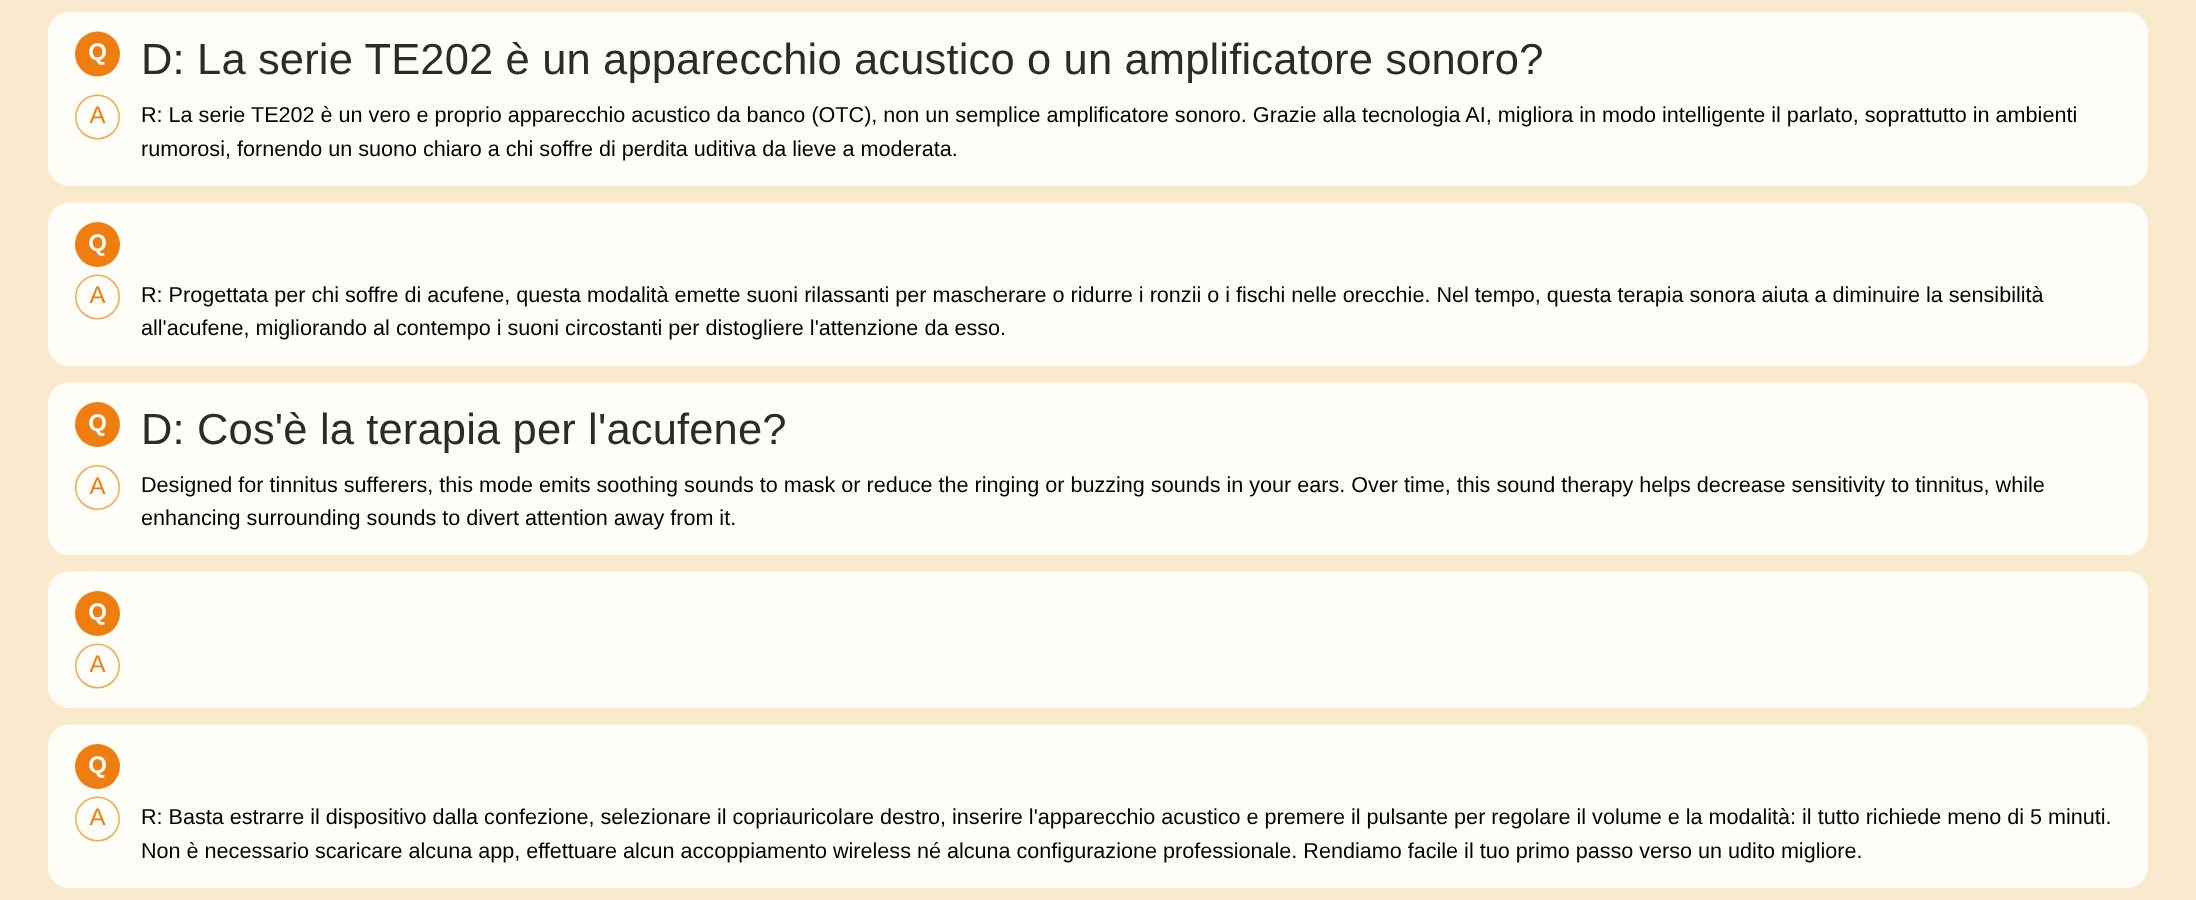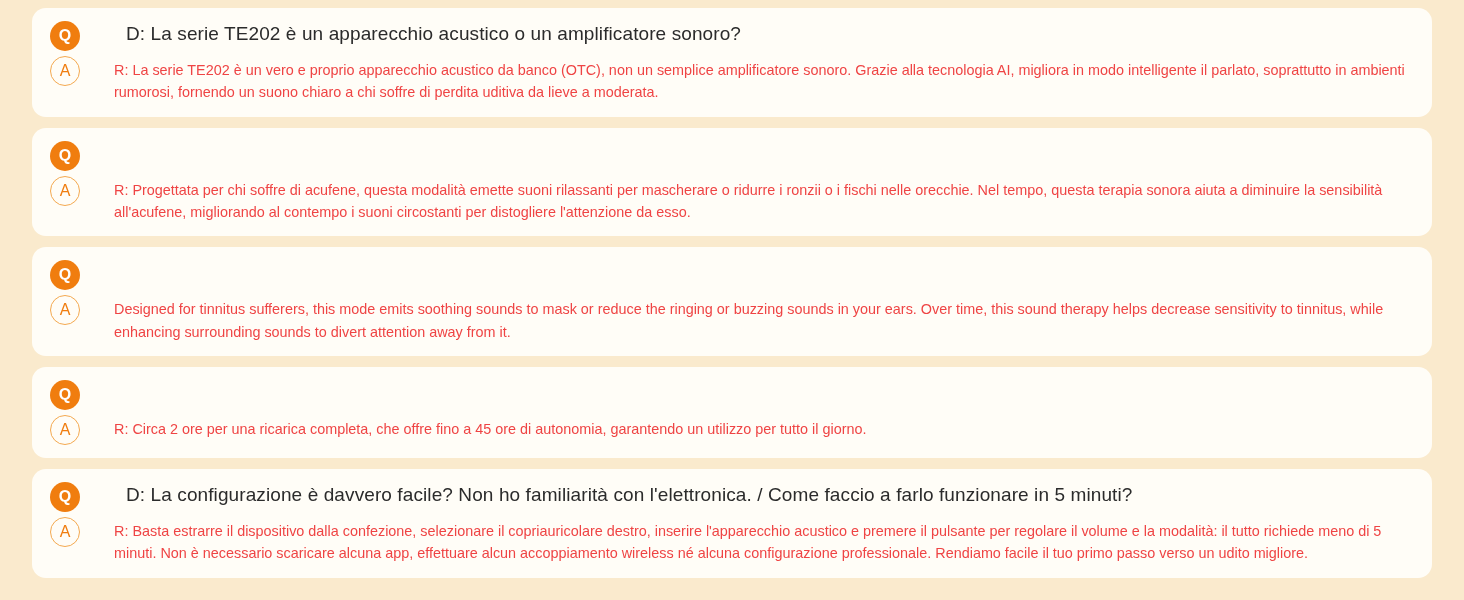--- a/index.html
+++ b/index.html
@@ -50,34 +50,32 @@
     background: #f07d0f;
     color: #ffffff;
   }
   .badge-a {
     background: #fffdf7;
     color: #f07d0f;
     border: 1.5px solid #f4a950;
     font-weight: normal;
   }
   .q-text {
-    font-size: 19px;
+    font-size: 29px;
     color: #2b2b2b;
     line-height: 1.25;
     letter-spacing: 0.1px;
     padding-top: 3px;
-    margin-left: 32px;
   }
   .a-text {
     font-size: 14.4px;
-    color: #ef4444;
+    color: #000000;
     line-height: 1.55;
     padding-top: 5px;
     max-width: 1330px;
-    margin-left: 20px;
   }
   .a-row { margin-top: 1px; }
 </style>
 </head>
 <body>
 
 <div id="faq-list">
 
   <div class="faq-card">
     <div class="row">
@@ -96,41 +94,40 @@
     </div>
     <div class="row a-row">
       <div class="badge badge-a">A</div>
       <div class="a-text">R: Progettata per chi soffre di acufene, questa modalità emette suoni rilassanti per mascherare o ridurre i ronzii o i fischi nelle orecchie. Nel tempo, questa terapia sonora aiuta a diminuire la sensibilità all'acufene, migliorando al contempo i suoni circostanti per distogliere l'attenzione da esso.</div>
     </div>
   </div>
 
   <div class="faq-card">
     <div class="row">
       <div class="badge badge-q">Q</div>
+      <div class="q-text">D: Cos'è la terapia per l'acufene?</div>
     </div>
     <div class="row a-row">
       <div class="badge badge-a">A</div>
       <div class="a-text">Designed for tinnitus sufferers, this mode emits soothing sounds to mask or reduce the ringing or buzzing sounds in your ears. Over time, this sound therapy helps decrease sensitivity to tinnitus, while enhancing surrounding sounds to divert attention away from it.</div>
     </div>
   </div>
 
   <div class="faq-card">
     <div class="row">
       <div class="badge badge-q">Q</div>
     </div>
     <div class="row a-row">
       <div class="badge badge-a">A</div>
-      <div class="a-text">R: Circa 2 ore per una ricarica completa, che offre fino a 45 ore di autonomia, garantendo un utilizzo per tutto il giorno.</div>
     </div>
   </div>
 
   <div class="faq-card">
     <div class="row">
       <div class="badge badge-q">Q</div>
-      <div class="q-text">D: La configurazione è davvero facile? Non ho familiarità con l'elettronica. / Come faccio a farlo funzionare in 5 minuti?</div>
     </div>
     <div class="row a-row">
       <div class="badge badge-a">A</div>
       <div class="a-text">R: Basta estrarre il dispositivo dalla confezione, selezionare il copriauricolare destro, inserire l'apparecchio acustico e premere il pulsante per regolare il volume e la modalità: il tutto richiede meno di 5 minuti. Non è necessario scaricare alcuna app, effettuare alcun accoppiamento wireless né alcuna configurazione professionale. Rendiamo facile il tuo primo passo verso un udito migliore.</div>
     </div>
   </div>
 
 </div>
 
 </body></html>

